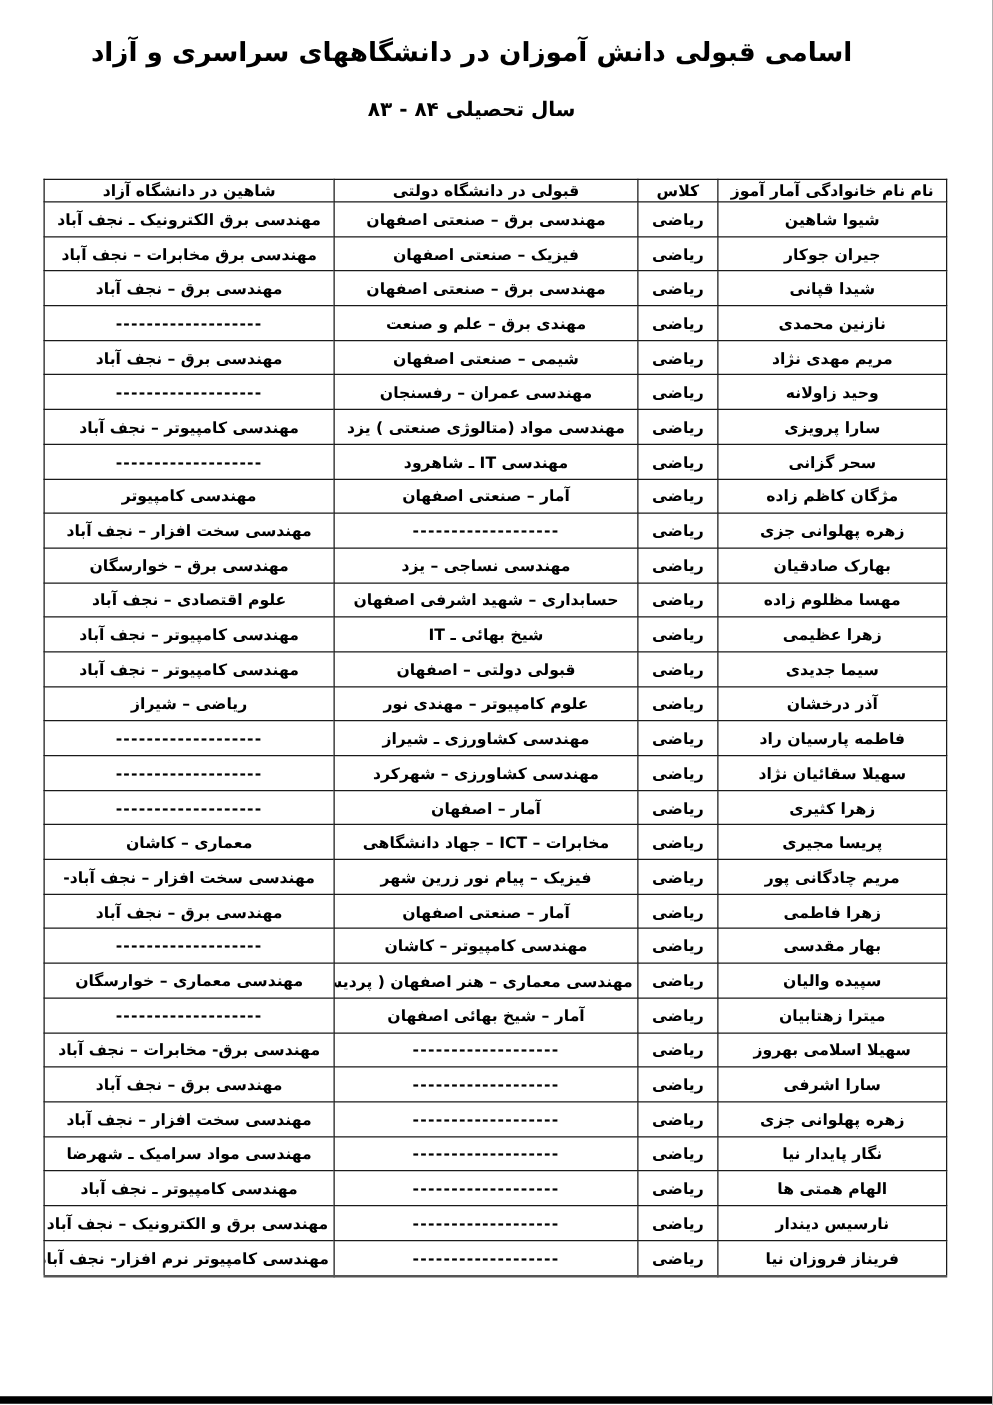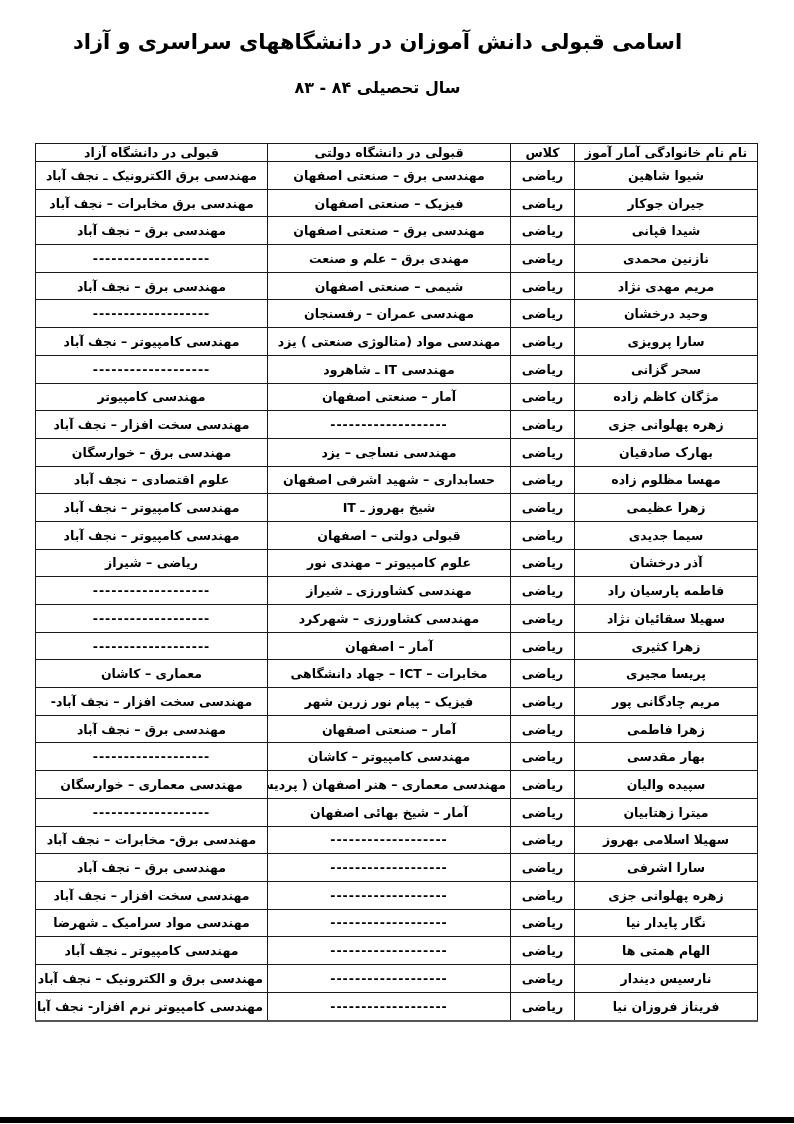--- a/index.html
+++ b/index.html
@@ -79,21 +79,21 @@
       <col class="c-name">
       <col class="c-class">
       <col class="c-state">
       <col class="c-azad">
     </colgroup>
     <thead>
       <tr>
         <th>نام نام خانوادگی آمار آموز</th>
         <th>کلاس</th>
         <th>قبولی در دانشگاه دولتی</th>
-        <th>قبولی در دانشگاه آزاد</th>
+        <th>شاهین در دانشگاه آزاد</th>
       </tr>
     </thead>
     <tbody id="table-body">
         <tr>
           <td>شیوا شاهین</td>
           <td>ریاضی</td>
           <td>مهندسی برق – صنعتی اصفهان</td>
           <td>مهندسی برق الکترونیک ـ نجف آباد</td>
         </tr>
         <tr>
@@ -114,21 +114,21 @@
           <td>مهندی برق – علم و صنعت</td>
           <td class="empty-cell">-------------------</td>
         </tr>
         <tr>
           <td>مریم مهدی نژاد</td>
           <td>ریاضی</td>
           <td>شیمی – صنعتی اصفهان</td>
           <td>مهندسی برق – نجف آباد</td>
         </tr>
         <tr>
-          <td>وحید درخشان</td>
+          <td>وحید زاولانه</td>
           <td>ریاضی</td>
           <td>مهندسی عمران – رفسنجان</td>
           <td class="empty-cell">-------------------</td>
         </tr>
         <tr>
           <td>سارا پرویزی</td>
           <td>ریاضی</td>
           <td>مهندسی مواد (متالوژی صنعتی ) یزد</td>
           <td>مهندسی کامپیوتر – نجف آباد</td>
         </tr>
@@ -158,21 +158,21 @@
         </tr>
         <tr>
           <td>مهسا مظلوم زاده</td>
           <td>ریاضی</td>
           <td>حسابداری – شهید اشرفی اصفهان</td>
           <td>علوم اقتصادی – نجف آباد</td>
         </tr>
         <tr>
           <td>زهرا عظیمی</td>
           <td>ریاضی</td>
-          <td>شیخ بهروز ـ IT</td>
+          <td>شیخ بهائی ـ IT</td>
           <td>مهندسی کامپیوتر – نجف آباد</td>
         </tr>
         <tr>
           <td>سیما جدیدی</td>
           <td>ریاضی</td>
           <td>قبولی دولتی – اصفهان</td>
           <td>مهندسی کامپیوتر – نجف آباد</td>
         </tr>
         <tr>
           <td>آذر درخشان</td>

